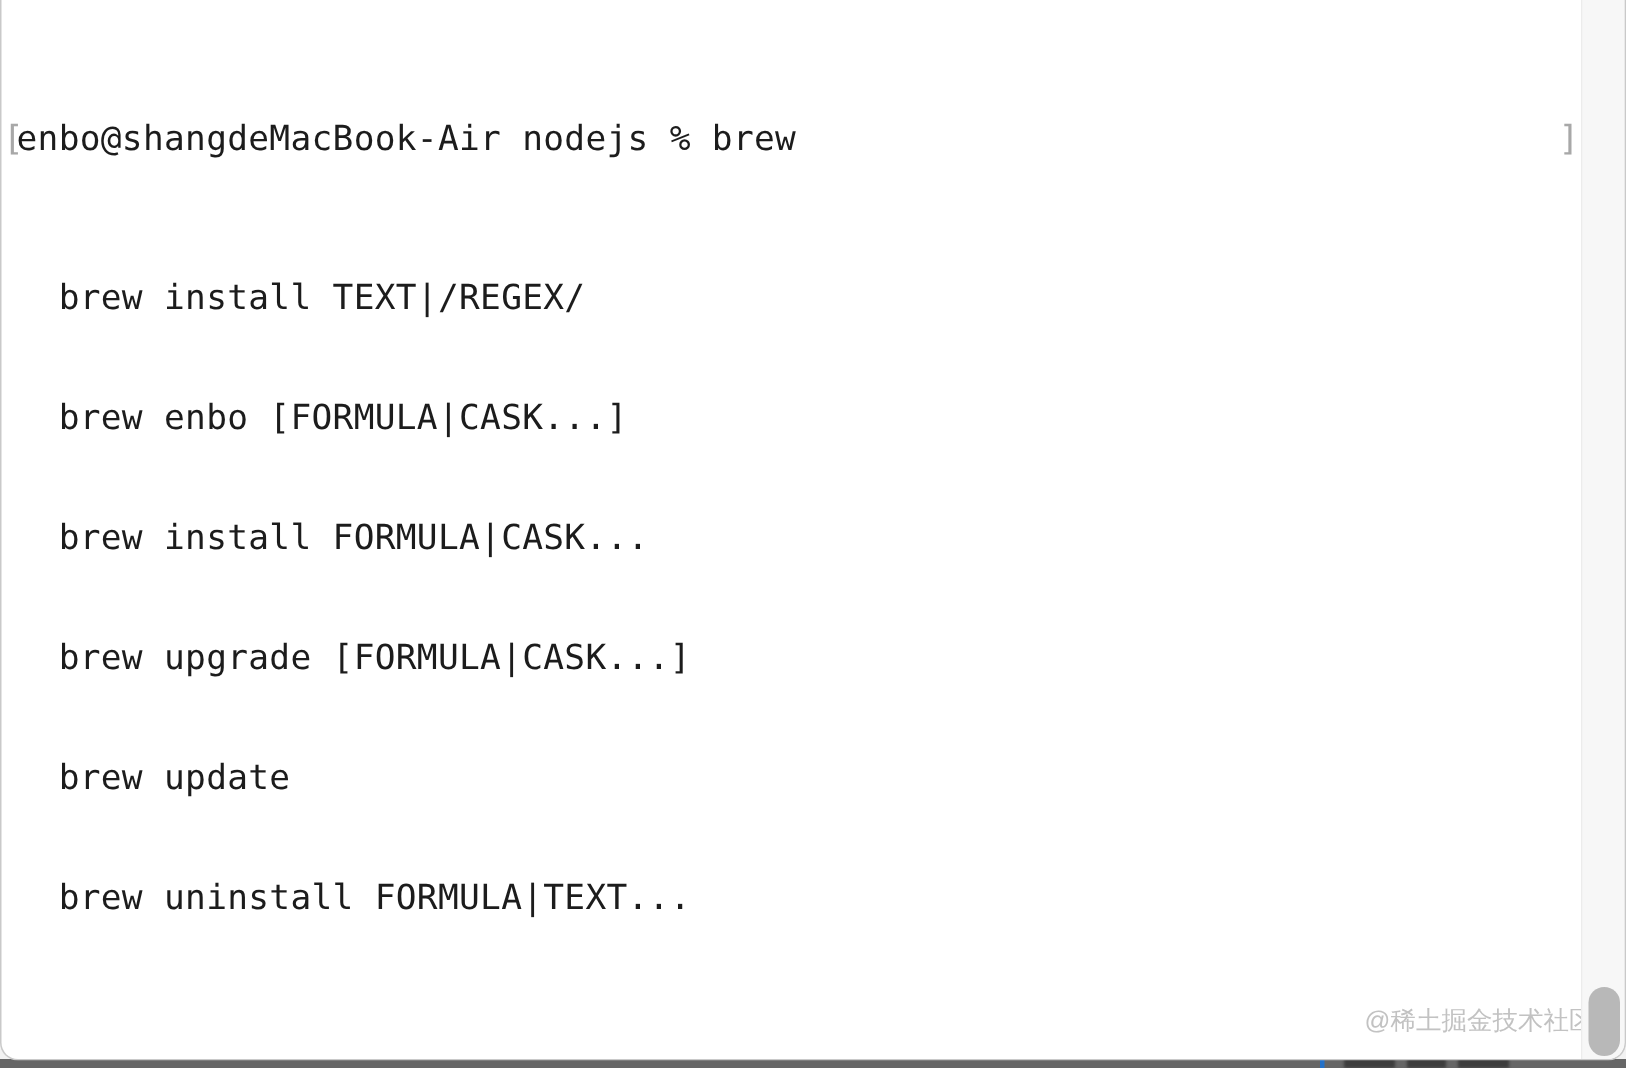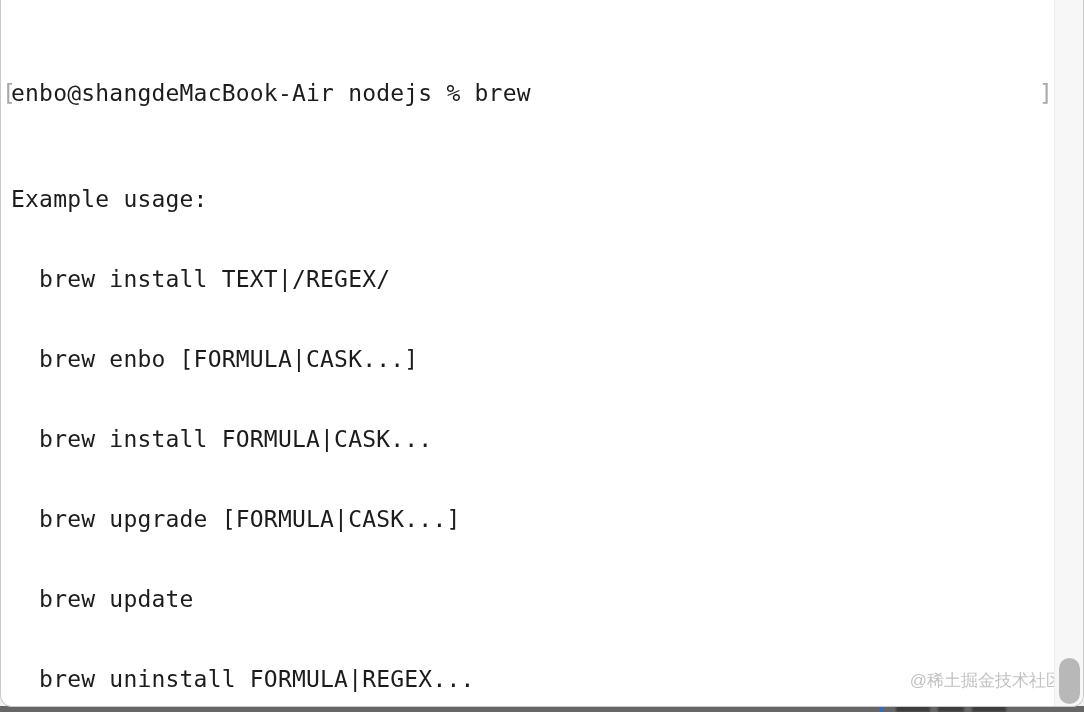--- a/index.html
+++ b/index.html
@@ -131,27 +131,26 @@
     <div class="blur-frag bf2"></div>
     <div class="blur-frag bf3"></div>
   </div>
 
   <div class="terminal-window">
 
     <div class="terminal-content">
 
       <div class="term-line line-first"><span class="shell-mark mark-open">[</span><span>enbo@shangdeMacBook-Air nodejs % brew</span><span class="shell-mark mark-close">]</span></div>
 
-      <div class="term-line">Example usage:</div>
       <div class="term-line">  brew install TEXT|/REGEX/</div>
       <div class="term-line">  brew enbo [FORMULA|CASK...]</div>
       <div class="term-line">  brew install FORMULA|CASK...</div>
       <div class="term-line">  brew upgrade [FORMULA|CASK...]</div>
       <div class="term-line">  brew update</div>
-      <div class="term-line">  brew uninstall FORMULA|REGEX...</div>
+      <div class="term-line">  brew uninstall FORMULA|TEXT...</div>
       
       
       
       
       
       
       
       
       
       

